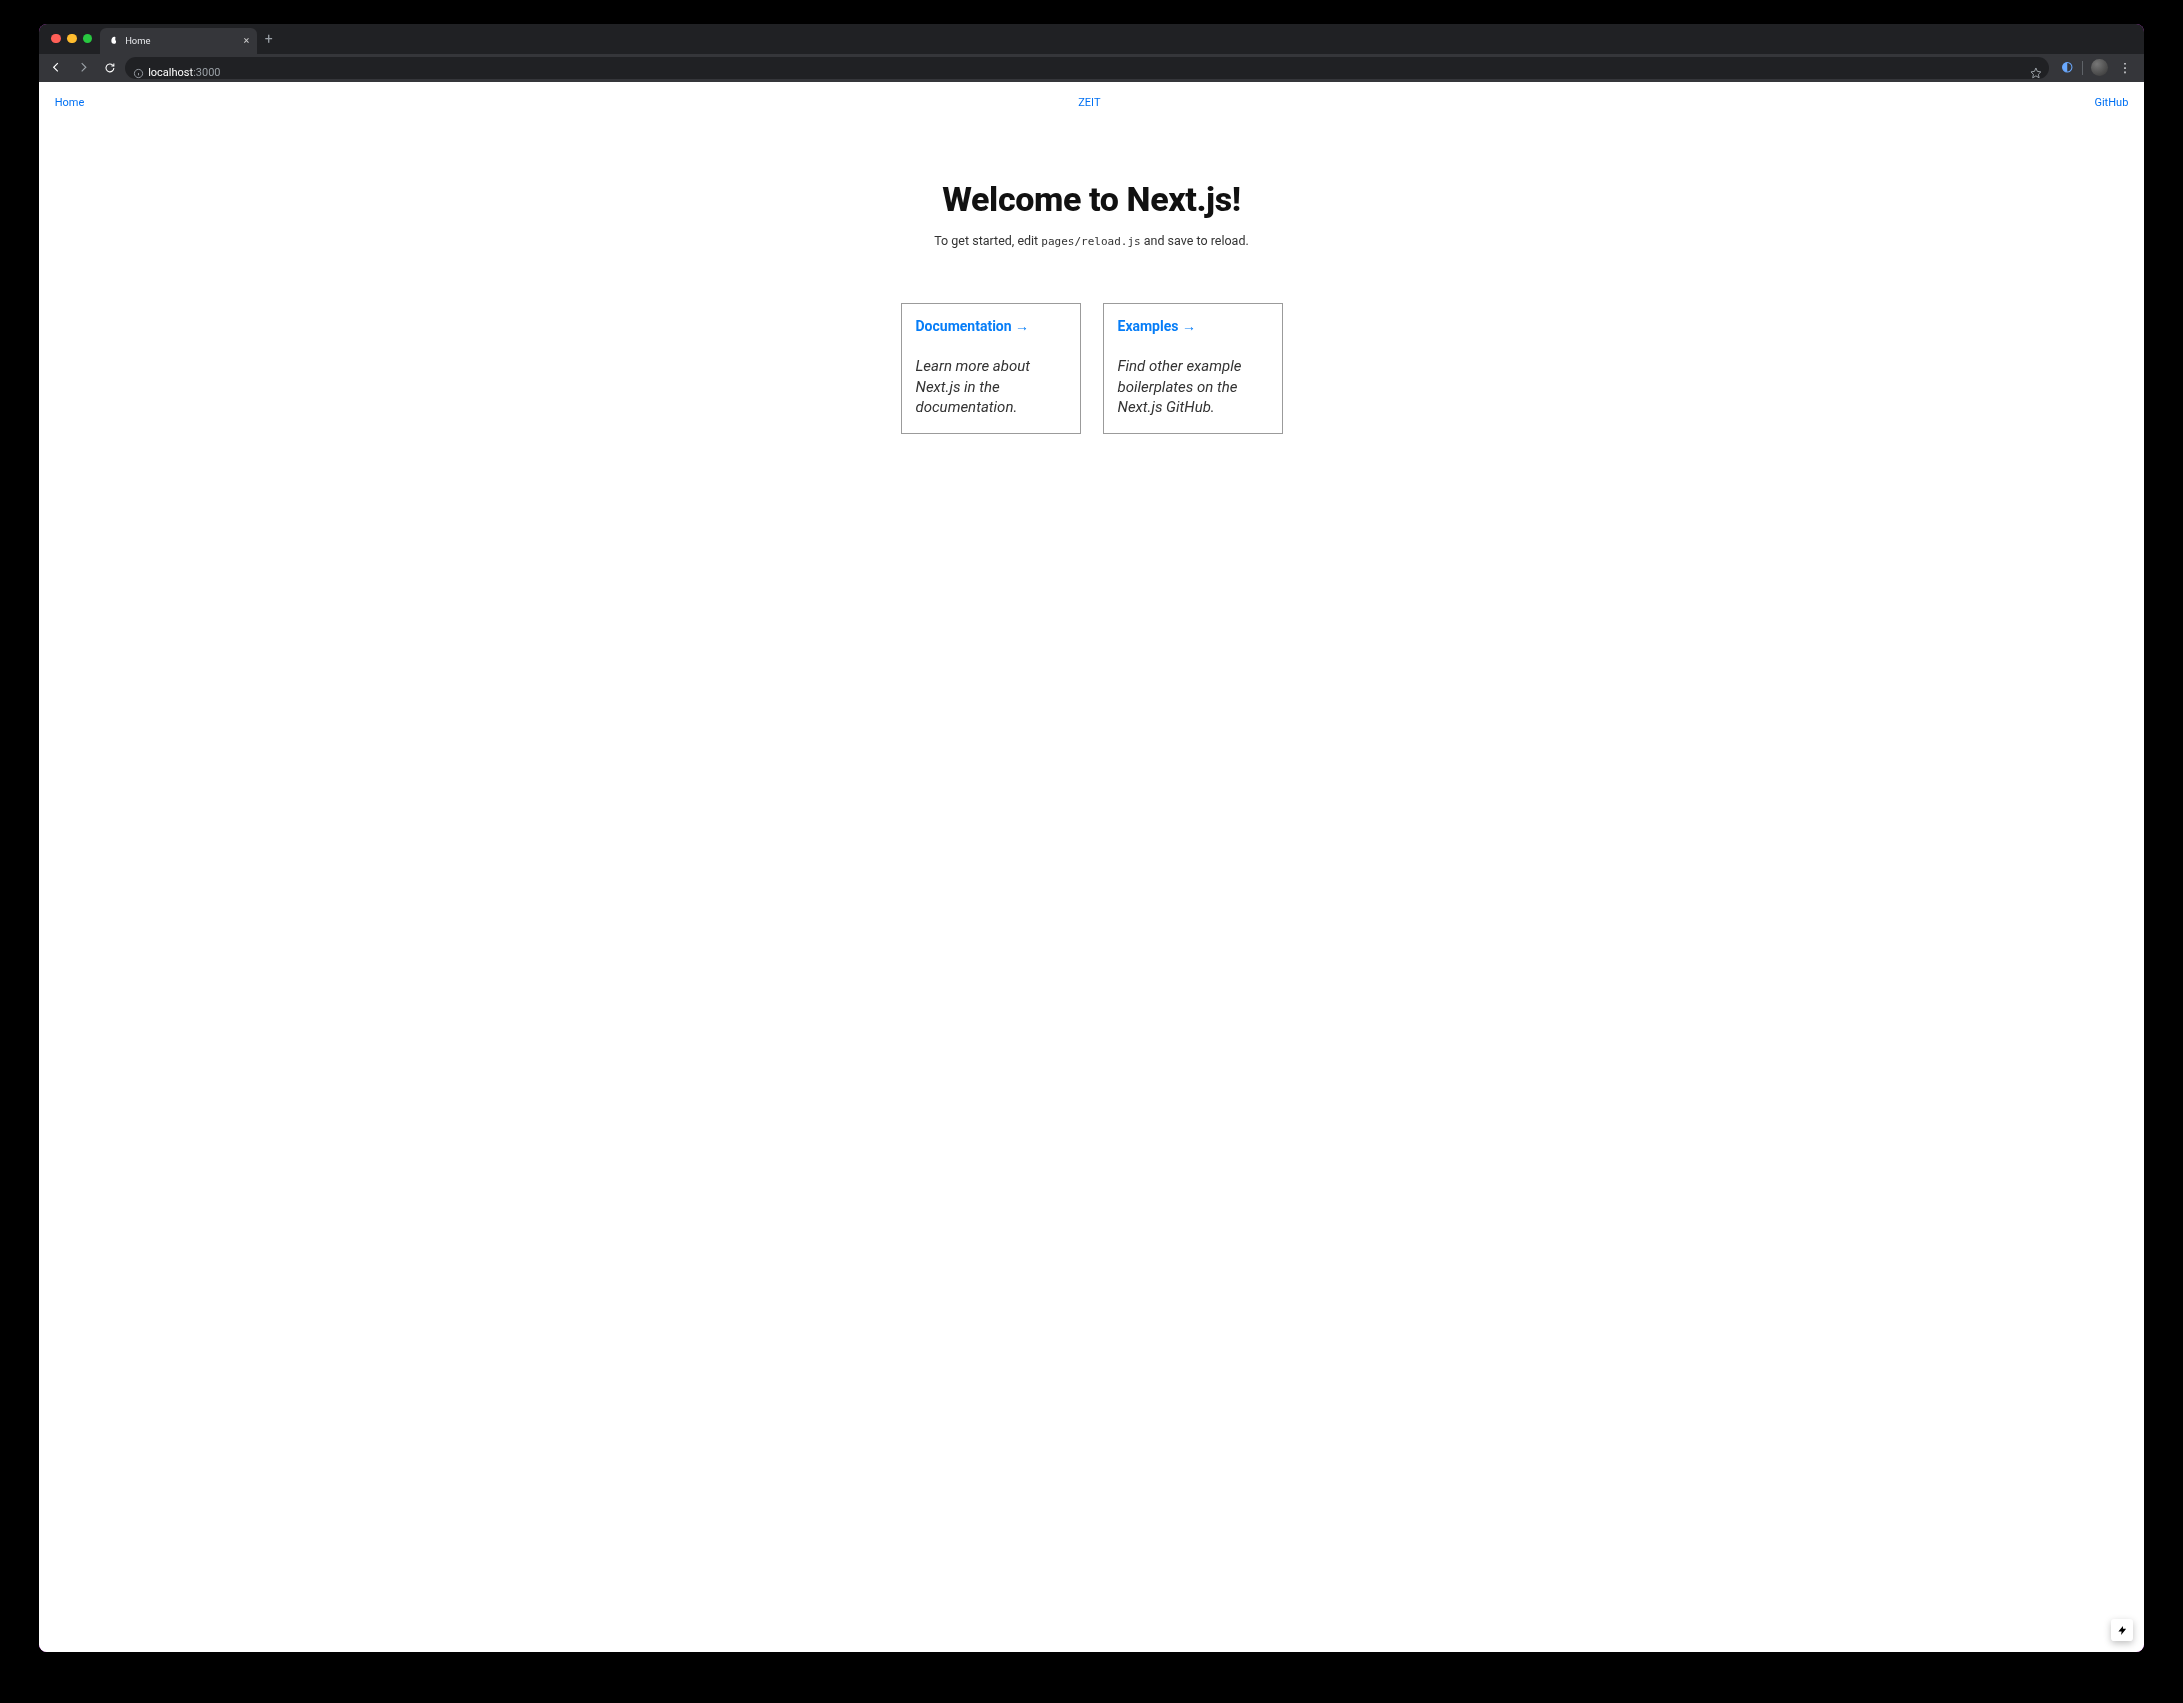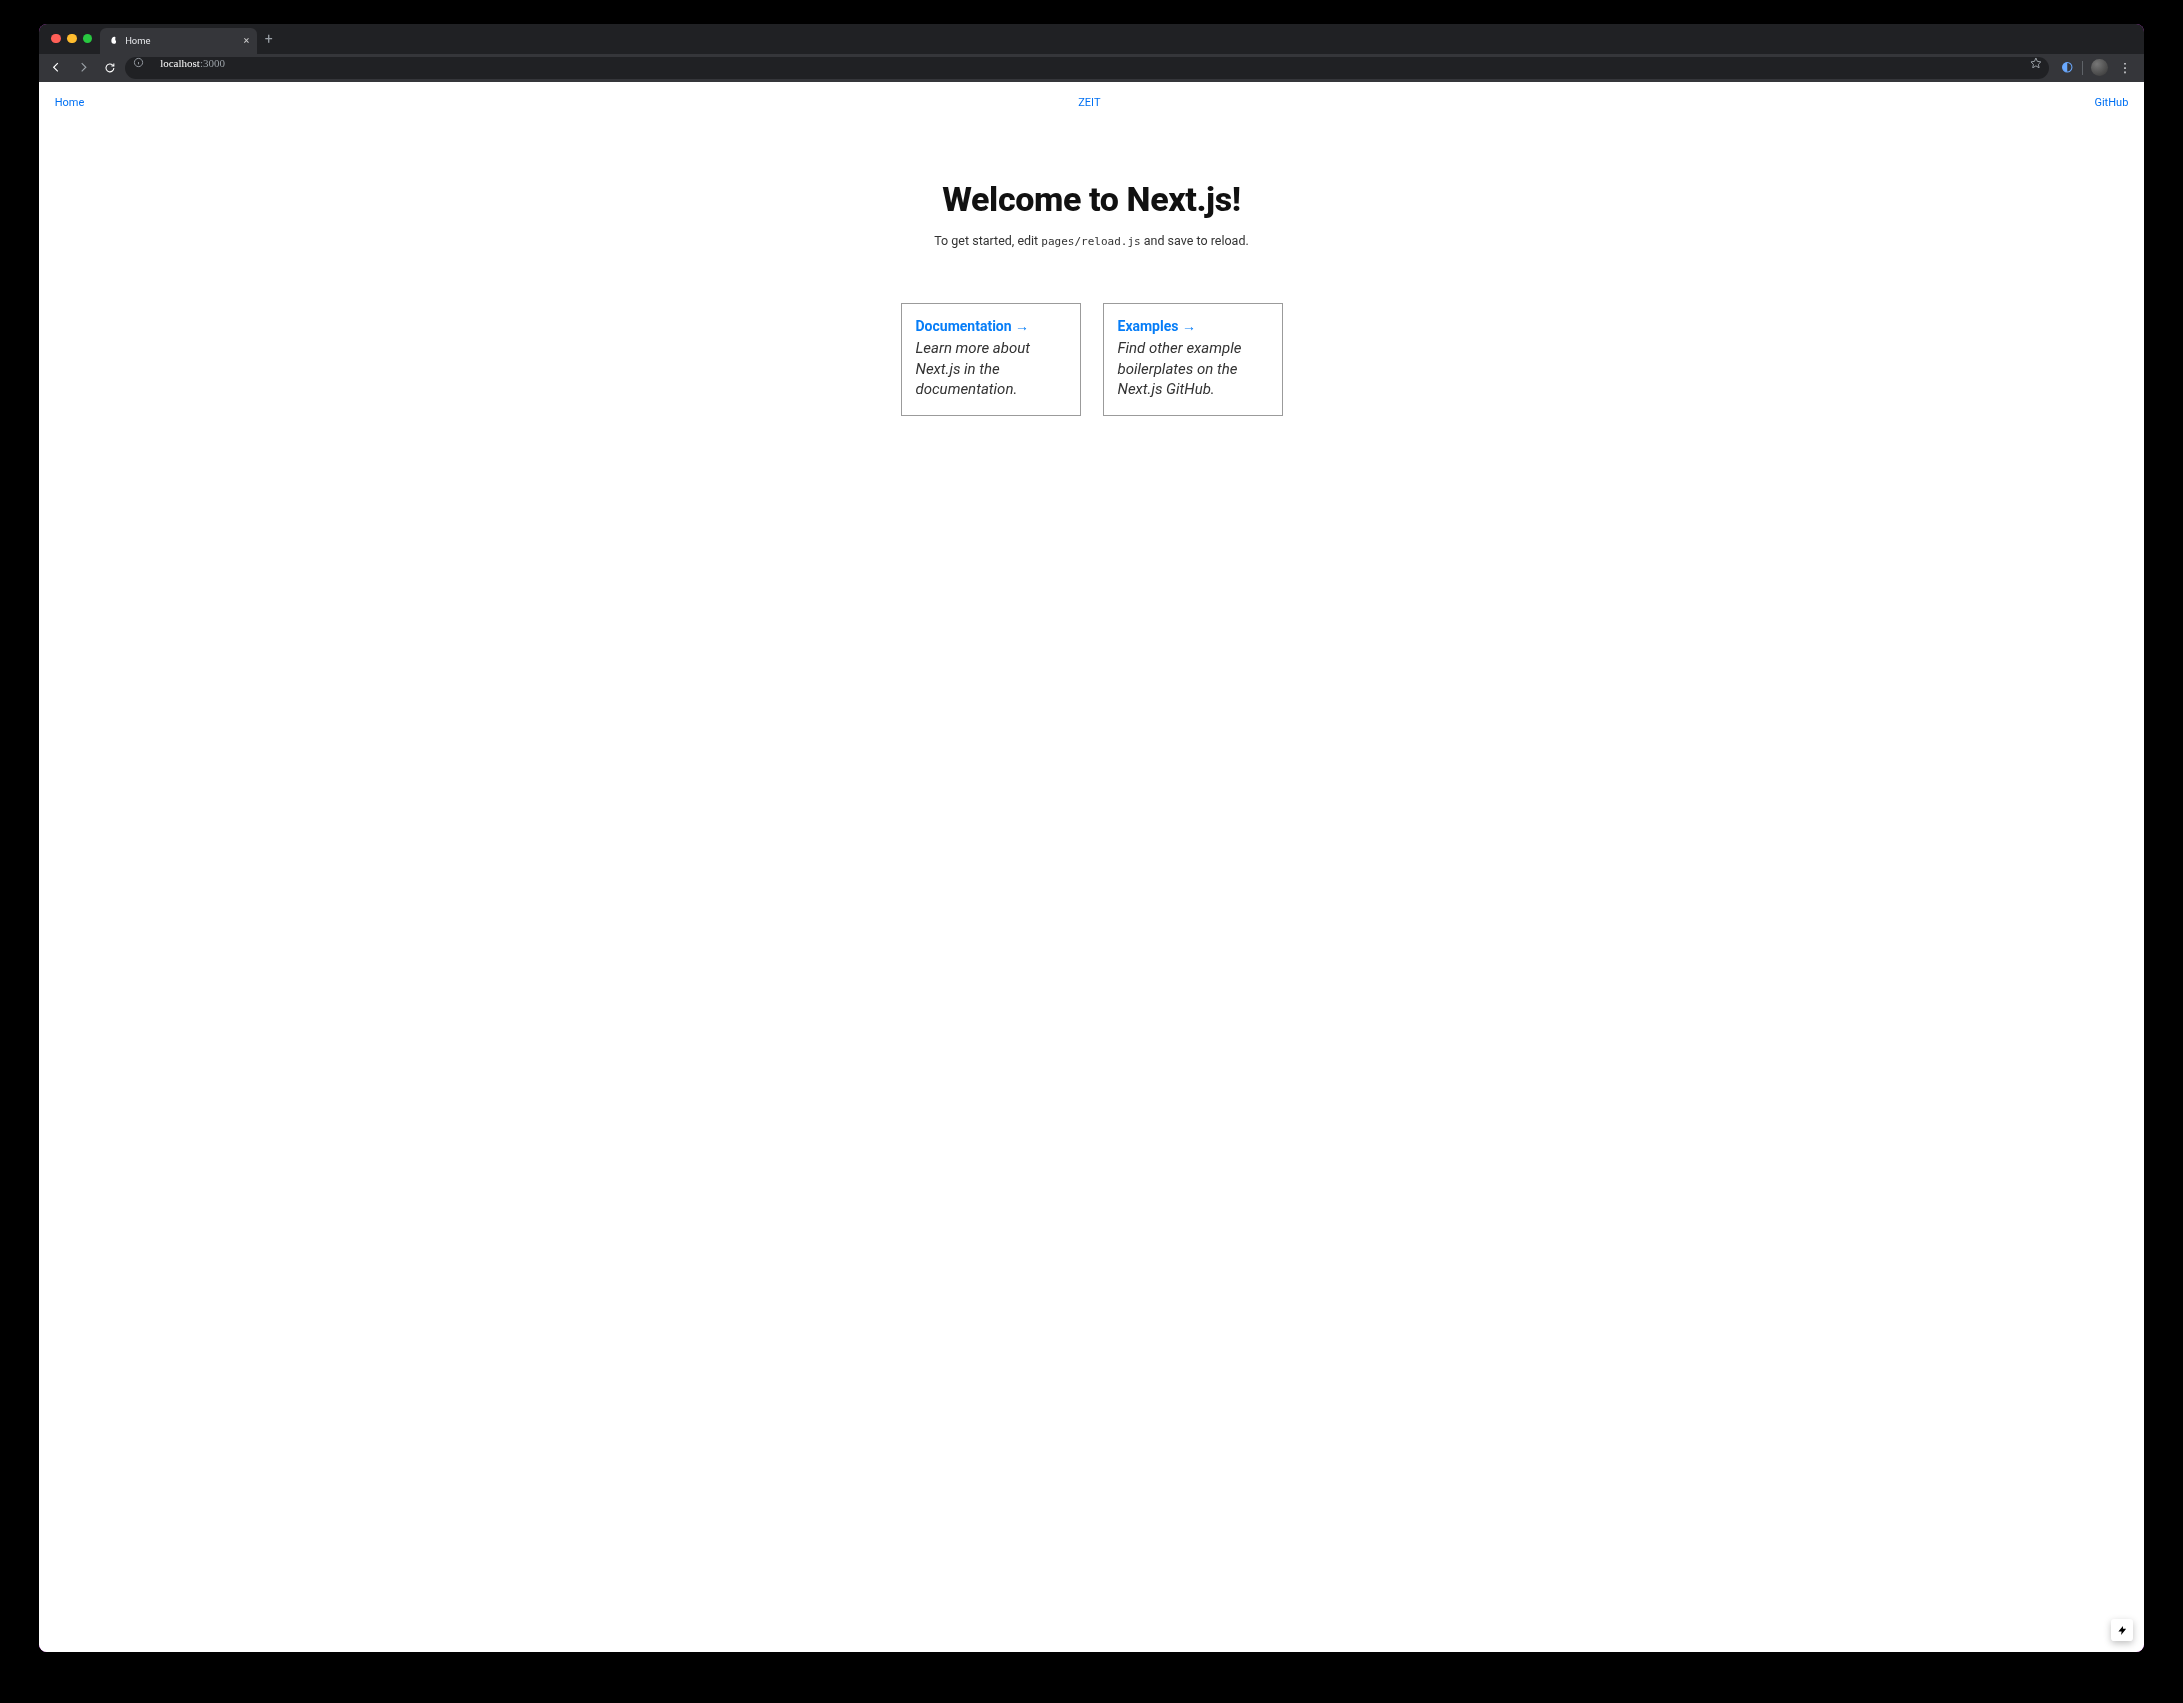--- a/index.html
+++ b/index.html
@@ -96,26 +96,25 @@
       cursor: pointer;
     }
     .nav-btn.active { color: #fff; }
 
     .omnibox {
       flex: 1;
       background: #202124;
       border-radius: 12.5px;
       height: 22px;
       display: flex;
-      align-items: flex-start;
+      align-items: flex-end;
       padding: 0 7.8px;
-      gap: 16px;
+      gap: 4px;
       color: #e8eaed;
       font-size: 11px;
-      font-family: Liberation Serif, serif;
     }
     .omnibox .info-icon { color: #9aa0a6; }
     .omnibox .url .host { color: #fff; }
     .omnibox .url .port { color: #9aa0a6; }
     .omnibox .star {
       margin-left: auto;
       color: #9aa0a6;
     }
 
     .toolbar-right {
@@ -194,21 +193,21 @@
       border: 0.8px solid #9b9b9b;
       width: 180px;
       padding: 14px 14px 15.7px;
       text-align: left;
       cursor: pointer;
     }
     .card h3 {
       color: #067df7;
       font-size: 14px;
       font-weight: 700;
-      margin-bottom: 4px;
+      margin-bottom: 22px;
     }
     .card .arrow { font-weight: 700; }
     .card p {
       font-size: 15px;
       color: #333;
       line-height: 1.35;
       font-style: italic;
     }
 
     .badge {

